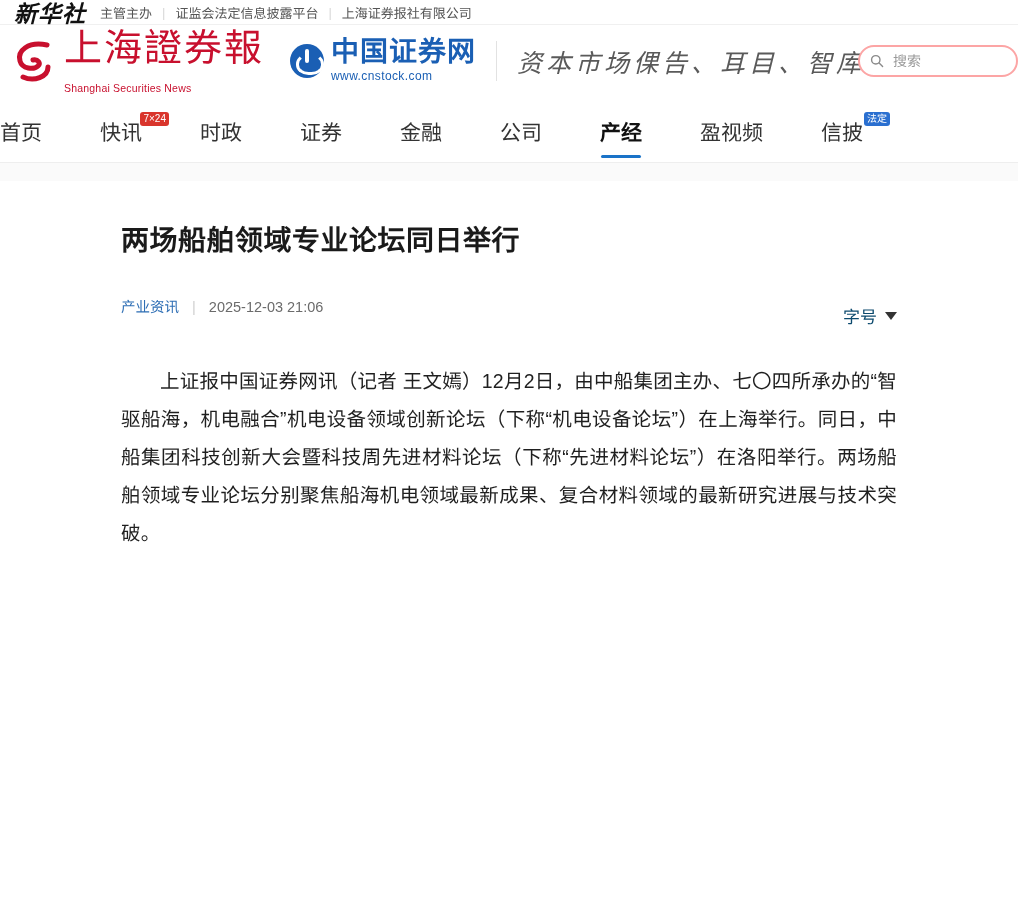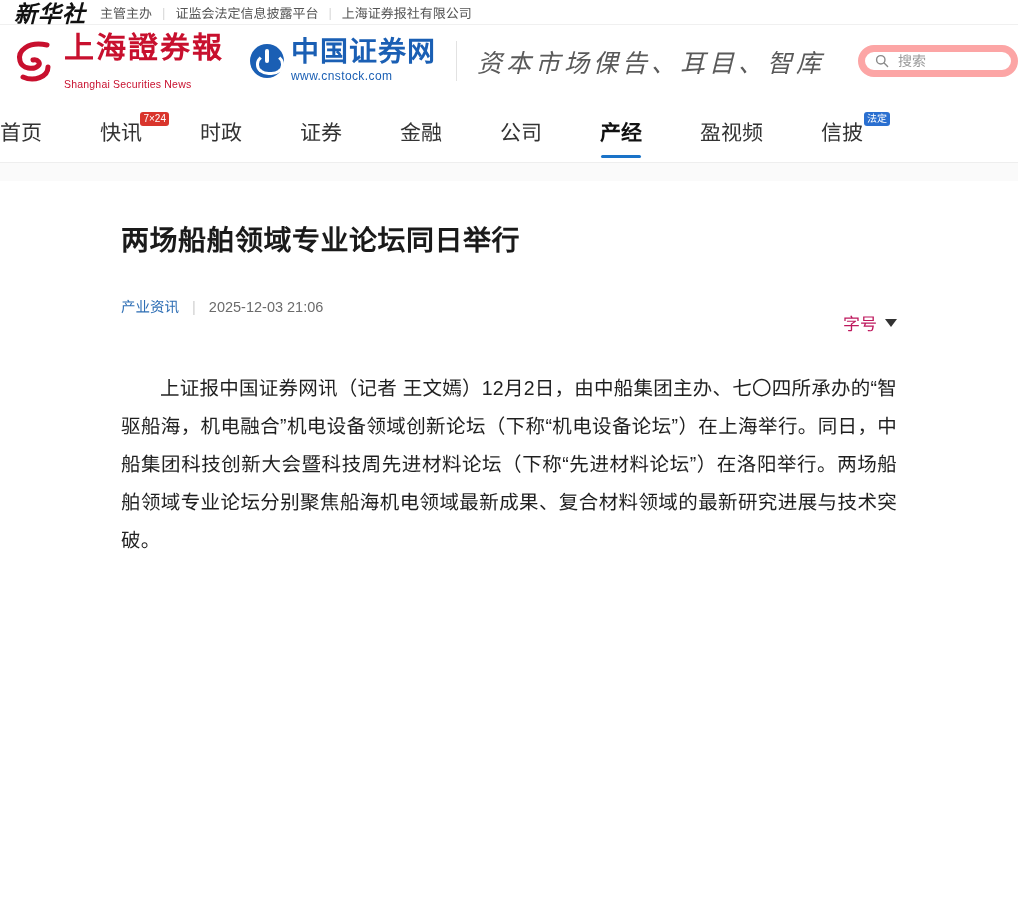--- a/index.html
+++ b/index.html
@@ -49,22 +49,22 @@
   .sss-logo { display: flex; align-items: center; }
   .sss-mark {
     width: 42px; height: 44px;
     margin-right: 8px;
     position: relative;
     flex: none;
   }
   .sss-text { line-height: 1; }
   .sss-cn {
     font-family: "Liberation Serif", "DejaVu Serif", serif;
-    font-weight: bold;
-    font-size: 30px;
+    font-weight: normal;
+    font-size: 38px;
     color: #c8102e;
     letter-spacing: 2px;
     display: block;
   }
   .sss-en {
     font-size: 10.5px;
     color: #c8102e;
     letter-spacing: 0.2px;
     display: block;
     margin-top: 16px;
@@ -130,21 +130,21 @@
     letter-spacing: 4px;
     white-space: nowrap;
   }
 
   .search-box {
     position: absolute;
     right: 0px;
     top: 20px;
     width: 160px;
     height: 32px;
-    border: 7px solid #fca5a5;
+    border: 2px solid #fca5a5;
     border-radius: 16px;
     display: flex;
     align-items: center;
     padding: 0 10px;
     background: #fff;
   }
   .search-icon {
     width: 14px; height: 14px;
     margin-right: 7px;
     flex: none;
@@ -230,22 +230,22 @@
     justify-content: space-between;
   }
   .meta-left { font-size: 14.5px; color: #6b6b6b; line-height: 1.75; }
   .meta-line2 { margin-top: 2px; }
   .meta-cat { color: #2f6fb5; }
   .meta-bar { color: #cfcfcf; margin: 0 9px; }
   .fontsize-ctl {
     display: flex;
     align-items: center;
     font-size: 17px;
-    color: #be185d;
-    margin-top: 17px;
+    color: #0c4a6e;
+    margin-top: 10px;
     white-space: nowrap;
   }
   .caret {
     display: inline-block;
     margin-left: 8px;
     width: 0; height: 0;
     border-left: 6px solid transparent;
     border-right: 6px solid transparent;
     border-top: 8px solid #333;
   }

